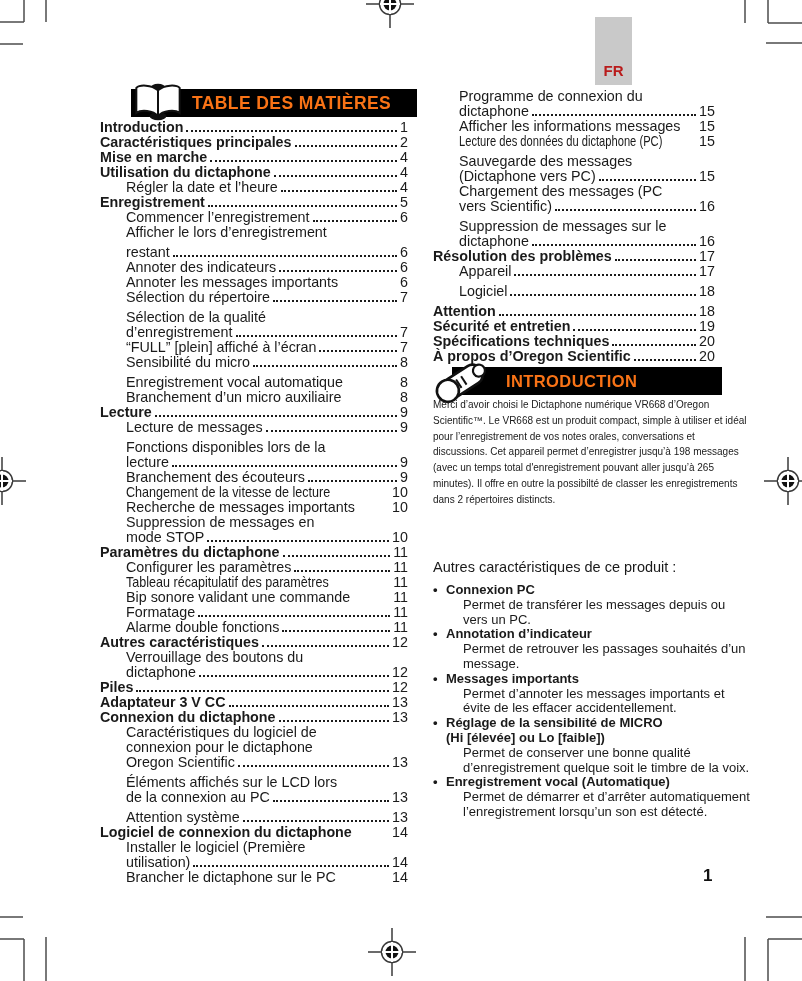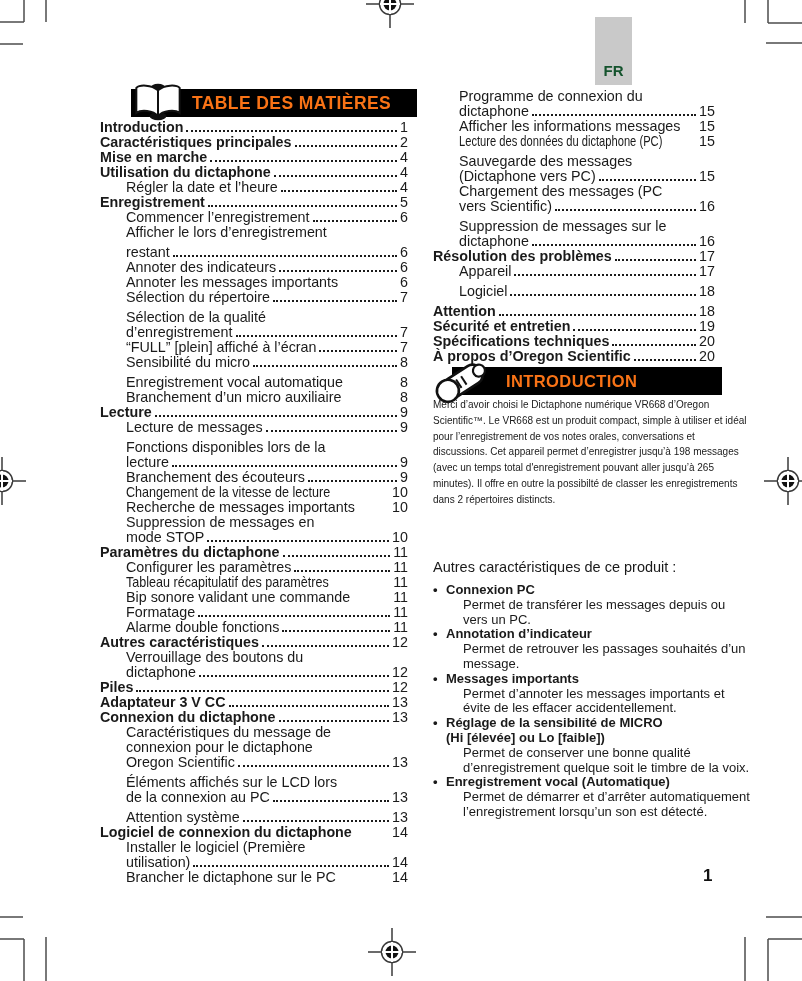--- a/index.html
+++ b/index.html
@@ -4,21 +4,21 @@
 <style>
   html,body{margin:0;padding:0;background:#ffffff;}
   .page{
     position:relative;width:802px;height:981px;background:#ffffff;overflow:hidden;
     font-family:"Liberation Sans","DejaVu Sans",sans-serif;color:#1a1a1a;
   }
   .marks{position:absolute;left:0;top:0;pointer-events:none;}
   
   .frtab{position:absolute;left:595px;top:17px;width:37px;height:68px;background:#c9c9c9;
     display:flex;align-items:flex-end;justify-content:center;}
-  .frtab span{font-weight:bold;font-size:15px;color:#14532d;padding-bottom:6px;}
+  .frtab span{font-weight:bold;font-size:15px;color:#b91c1c;padding-bottom:6px;}
   
   .bar{position:absolute;background:#000;color:#f97316;display:flex;align-items:center;}
   .bar-toc{left:131px;top:89px;width:286px;height:28px;}
   .bar-toc .bartext{padding-left:61px;font-weight:bold;font-size:17.5px;letter-spacing:.4px;}
   .bar-intro{left:452px;top:367px;width:270px;height:28px;}
   .bar-intro .bartext{padding-left:54px;font-weight:bold;font-size:16.5px;letter-spacing:.4px;}
   .icon-book{position:absolute;left:133px;top:81px;}
   .icon-mic{position:absolute;left:430px;top:354px;}
   
   .toc{position:absolute;font-size:14.3px;line-height:15px;}
@@ -284,21 +284,21 @@
         <span class="t">Adaptateur 3 V CC</span>
         <span class="fill leader"></span>
         <span class="pg">13</span>
       </div>
       <div class="trow bold">
         <span class="t">Connexion du dictaphone</span>
         <span class="fill leader"></span>
         <span class="pg">13</span>
       </div>
       <div class="trow ind">
-        <span class="t">Caractéristiques du message de</span>
+        <span class="t">Caractéristiques du logiciel de</span>
         <span class="fill"></span>
       </div>
       <div class="trow ind">
         <span class="t">connexion pour le dictaphone</span>
         <span class="fill"></span>
       </div>
       <div class="trow ind">
         <span class="t">Oregon Scientific</span>
         <span class="fill leader"></span>
         <span class="pg">13</span>

